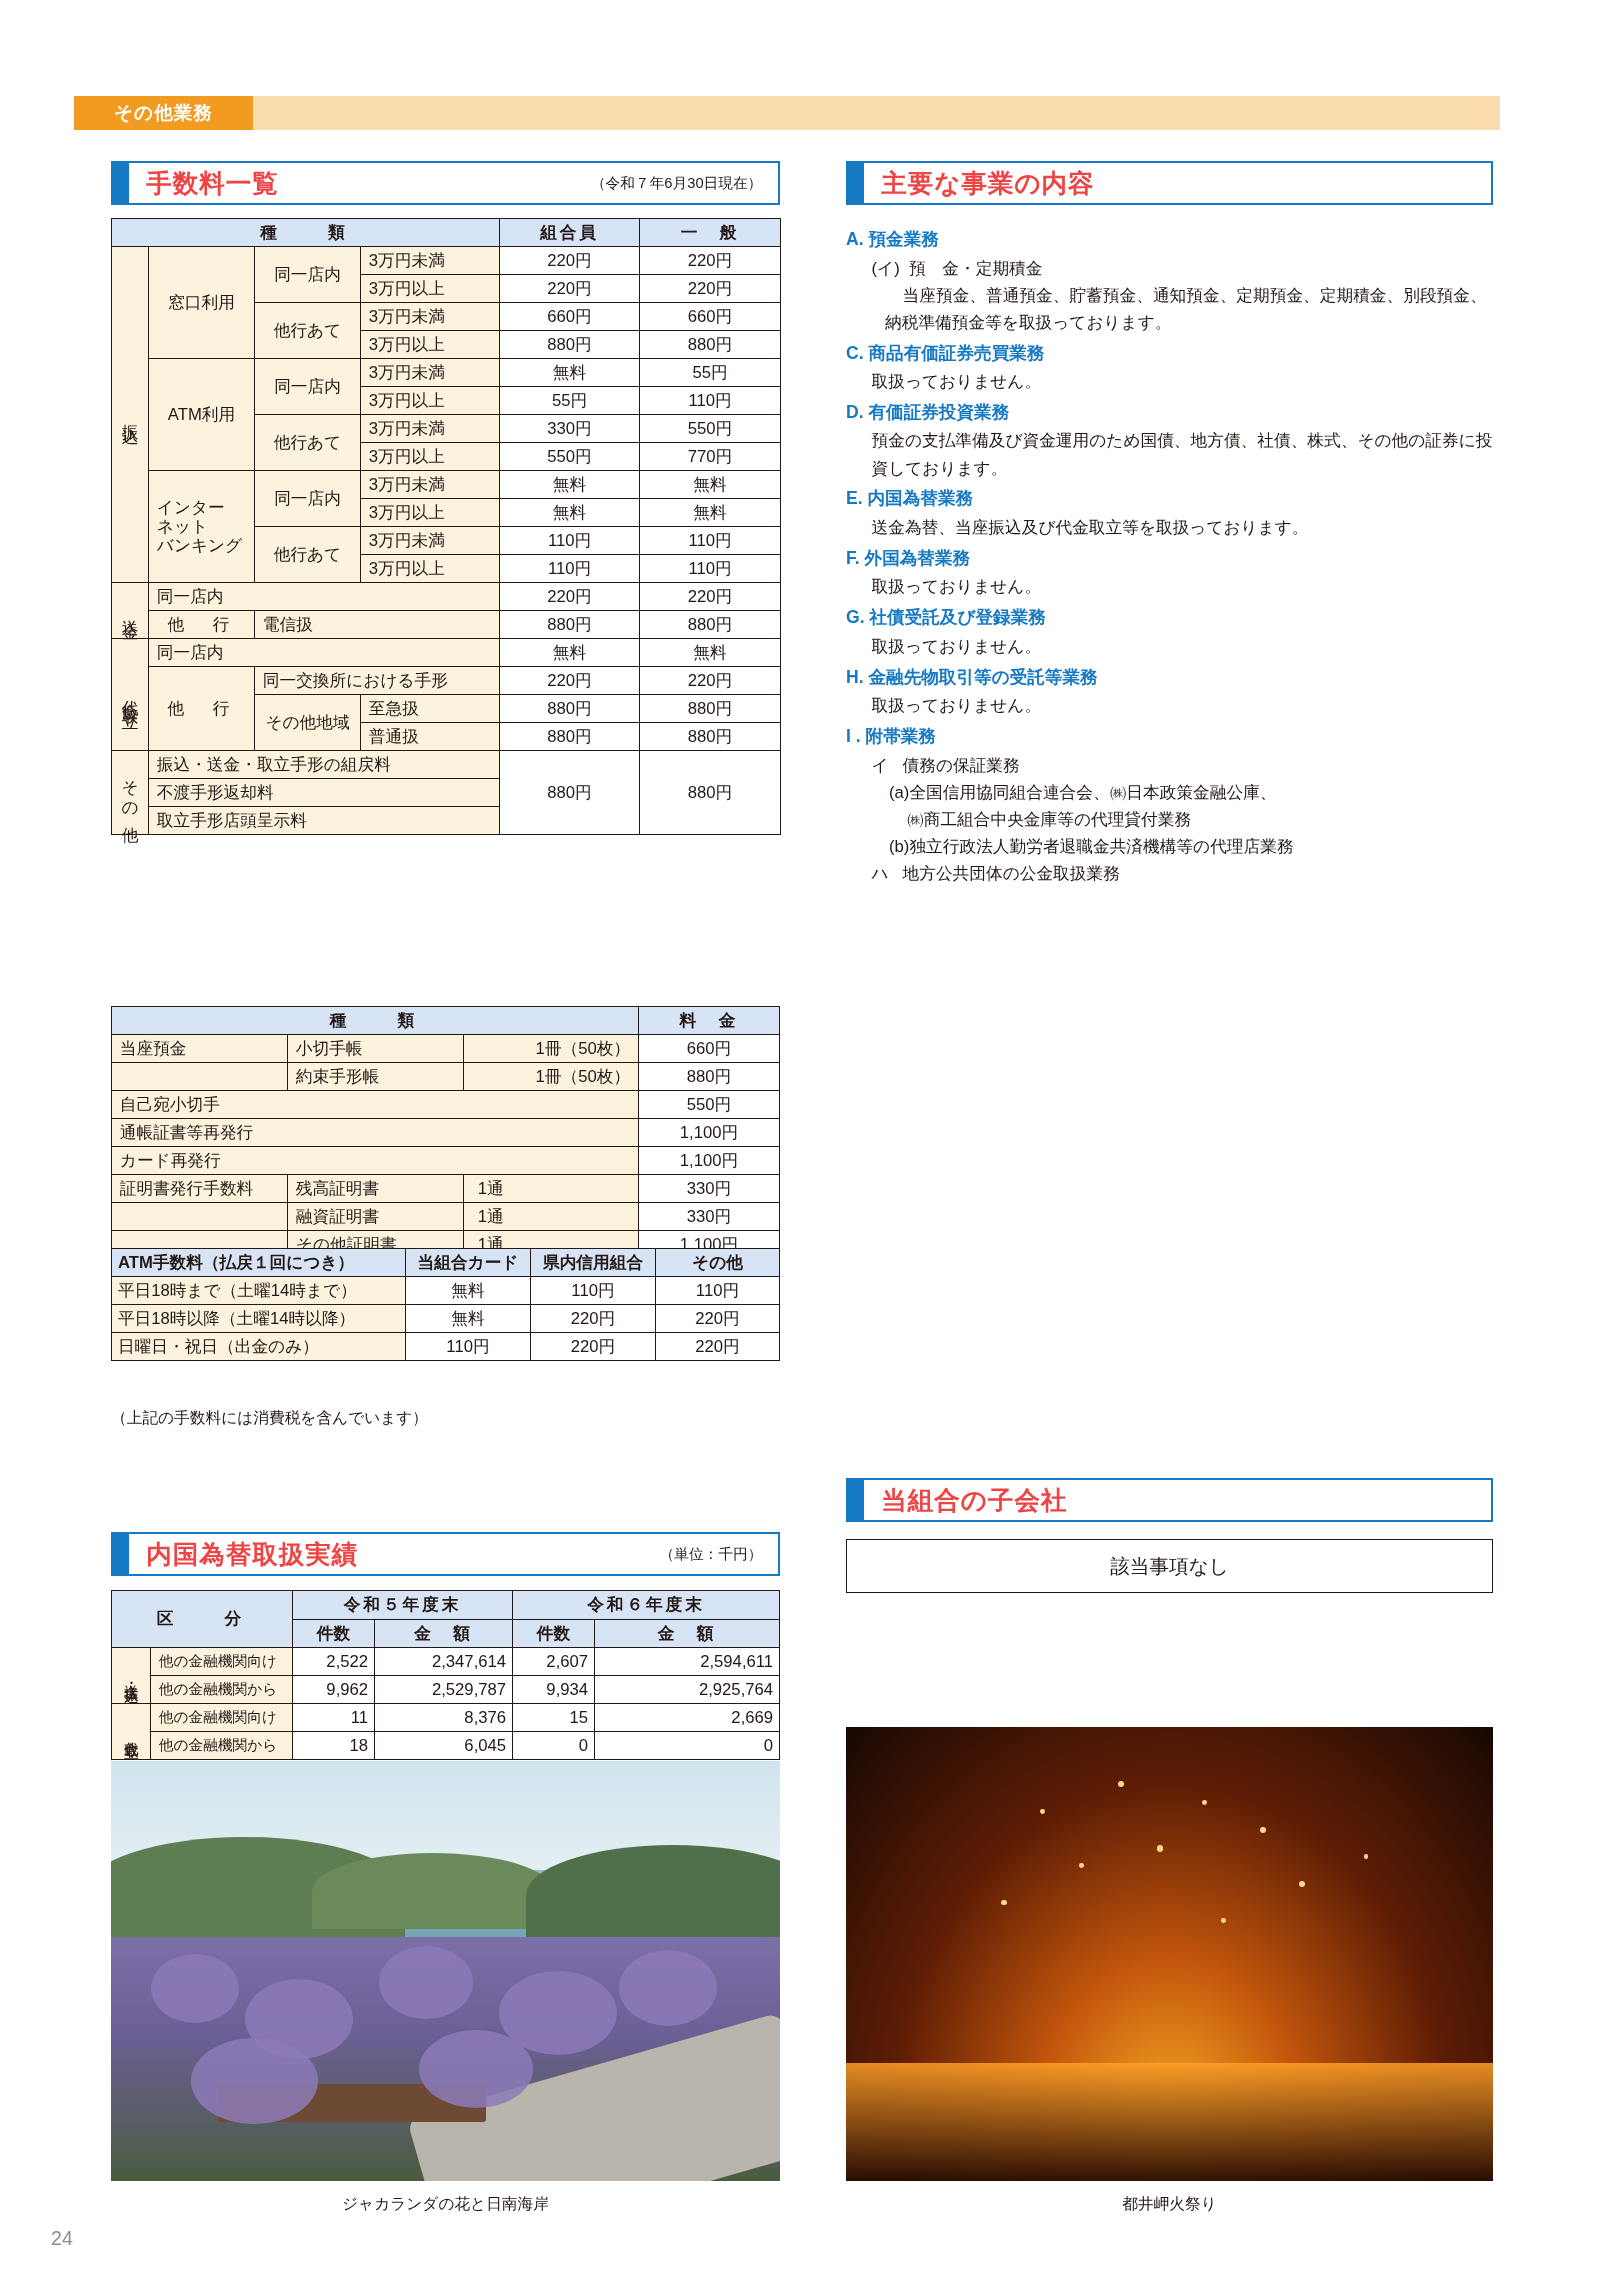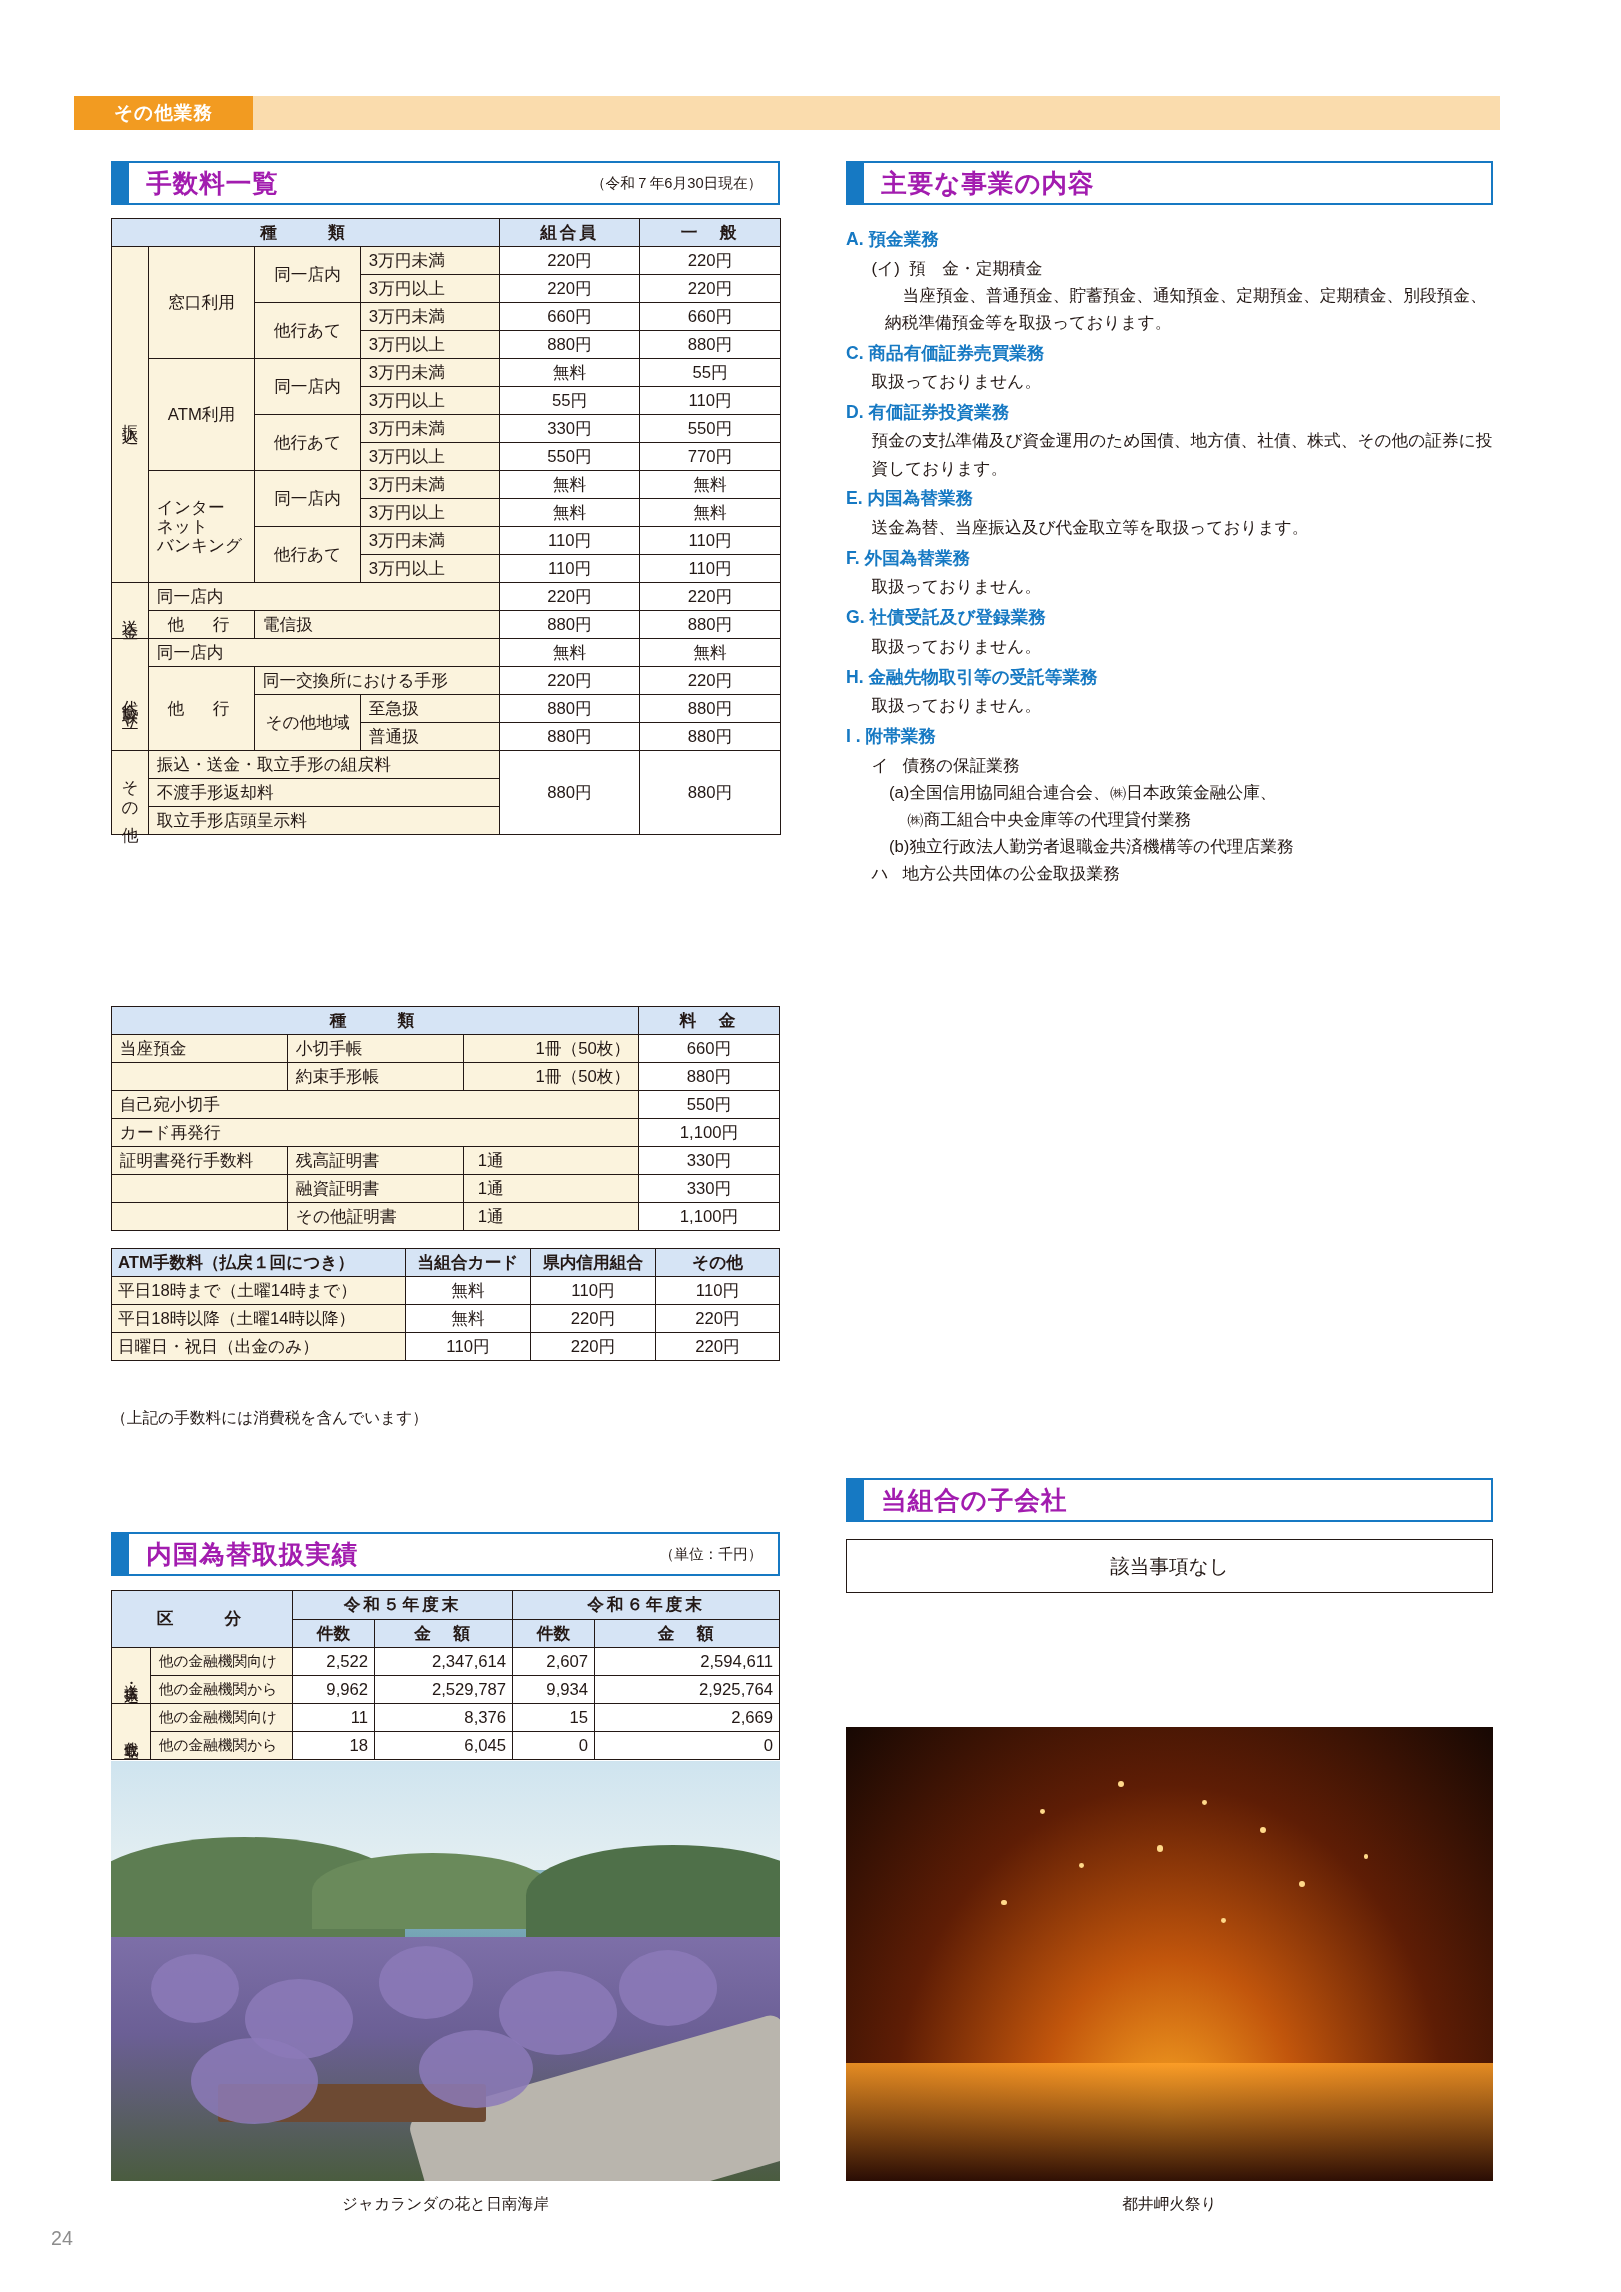--- a/index.html
+++ b/index.html
@@ -16,21 +16,21 @@
   .banner { position:absolute; left:74px; top:96px; width:1426px; height:34px;
             background:#fadcad; }
   .banner-tab { position:absolute; left:0; top:0; width:179px; height:34px;
             background:#f29b21; color:#fff; font-size:18.6px; font-weight:bold;
             display:flex; align-items:center; justify-content:center; letter-spacing:1px; }
 
   
   .sec-head { position:absolute; height:44px; border:2px solid #1679c3;
               background:#fff; display:flex; align-items:center; }
   .sec-head .bar { width:15.7px; height:40px; background:#1679c3; flex:0 0 auto; }
-  .sec-head .txt { color:#a21caf; font-size:25.5px; font-weight:bold;
+  .sec-head .txt { color:#ef4444; font-size:25.5px; font-weight:bold;
                    margin-left:17.6px; letter-spacing:1px; }
   .sec-head .note { margin-left:auto; margin-right:15.7px; font-size:14.7px; color:#231815; }
 
   
   table { border-collapse:collapse; position:absolute; table-layout:fixed; }
   td, th { border:1.5px solid #231815; font-size:16.7px; padding:0;
            text-align:center; vertical-align:middle; font-weight:normal;
            height:28px; line-height:1.15; }
   .hd     { background:#d6e4f5; font-weight:bold; letter-spacing:2.9px; }
   .lbl    { background:#fbf3dd; }
@@ -283,20 +283,24 @@
     <td class="lbl-l" style="border-top:none;"></td>
     <td class="lbl-l">約束手形帳</td>
     <td class="lbl" style="text-align:right;padding-right:7.8px;">1冊（50枚）</td>
     <td class="val">880円</td>
   </tr>
   <tr>
     <td class="lbl-l" colspan="3">自己宛小切手</td>
     <td class="val">550円</td>
   </tr>
   <tr>
+    <td class="lbl-l" colspan="3">通帳証書等再発行</td>
+    <td class="val">1,100円</td>
+  </tr>
+  <tr>
     <td class="lbl-l" colspan="3">カード再発行</td>
     <td class="val">1,100円</td>
   </tr>
   <tr>
     <td class="lbl-l">証明書発行手数料</td>
     <td class="lbl-l">残高証明書</td>
     <td class="lbl" style="text-align:left;padding-left:13.7px;">1通</td>
     <td class="val">330円</td>
   </tr>
   <tr>

